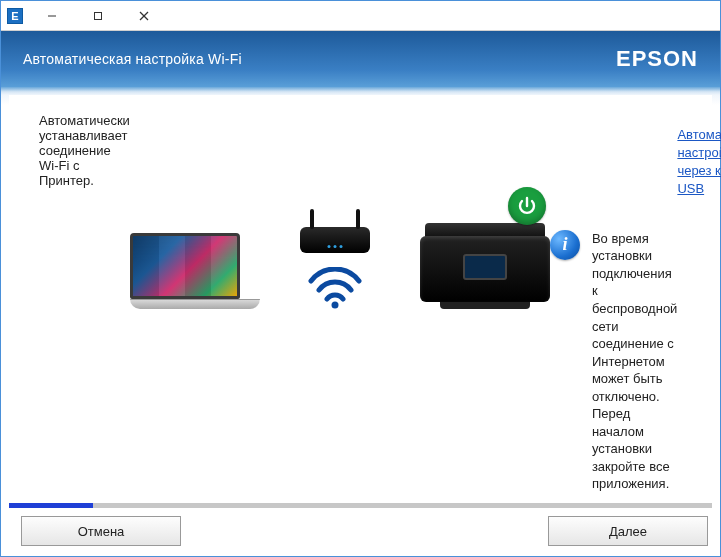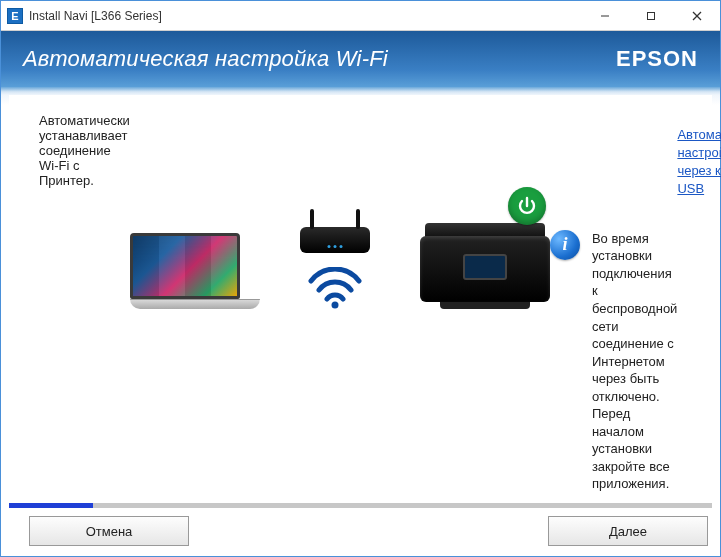--- a/index.html
+++ b/index.html
@@ -53,24 +53,23 @@
   .header {
     height: 56px;
     background: linear-gradient(#1d5a9a, #3a7fc4 70%, #5a9fd8);
     display: flex;
     align-items: center;
     padding: 0 22px;
     color: #fff;
     justify-content: space-between;
   }
   .header .heading {
-    font-size: 22px;
+    font-size: 14px;
     font-weight: 400;
     letter-spacing: 0.2px;
-    font-style: italic;
   }
   .brand {
     font-family: Arial, sans-serif;
     font-size: 22px;
     font-weight: bold;
     letter-spacing: 1px;
   }
   .gradient-strip {
     height: 8px;
     background: linear-gradient(#6aa8da, #d6e6f5 60%, #f0f6fc);
@@ -228,21 +227,21 @@
   }
   .progress-strip{
     height:5px;
     display:flex;
     margin: 0 8px;
   }
   .progress-strip .done{ background:#1f3fd6; width:12%; }
   .progress-strip .rest{ background:#c7c7c7; flex:1; }
   .footer{
     height:48px;
-    padding: 8px 12px 10px 28px;
+    padding: 8px 12px 10px 20px;
     display:flex;
     gap:6px;
     background:#fff;
   }
   .footer .spacer{ flex:1; }
   .btn{
     width:160px;
     height:30px;
     border:1px solid #999;
     background:linear-gradient(#fdfdfd,#e6e6e6);
@@ -252,21 +251,20 @@
     font-family:inherit;
   }
 </style>
 </head>
 <body>
 
 <div class="window">
 
   <div class="titlebar">
     <div class="app-icon">E</div>
-    <div class="title">Install Navi [L366 Series]</div>
     <div class="win-controls">
       <div class="win-btn" title="Minimize">
         <svg width="10" height="10">
             <line x1="1" y1="5" x2="9" y2="5" stroke="#333" stroke-width="1"></line>
           </svg>
       </div>
       <div class="win-btn" title="Maximize">
         <svg width="10" height="10">
             <rect x="1.5" y="1.5" width="7" height="7" fill="none" stroke="#333" stroke-width="1"></rect>
           </svg>
@@ -327,21 +325,21 @@
             <div class="printer-body">
               <div class="printer-panel"></div>
             </div>
             <div class="printer-tray"></div>
           </div>
         </div>
       </div>
 
       <div class="note-row">
         <div class="info-icon">i</div>
-        <div class="note-text">Во время установки подключения к беспроводной сети соединение с Интернетом через быть отключено. Перед началом установки закройте все приложения.</div>
+        <div class="note-text">Во время установки подключения к беспроводной сети соединение с Интернетом может быть отключено. Перед началом установки закройте все приложения.</div>
       </div>
 
       <div class="link-row">
         <a class="link">Автоматическая настройка через кабель USB</a>
       </div>
 
     </div>
   </div>
 
   <div class="progress-strip">

